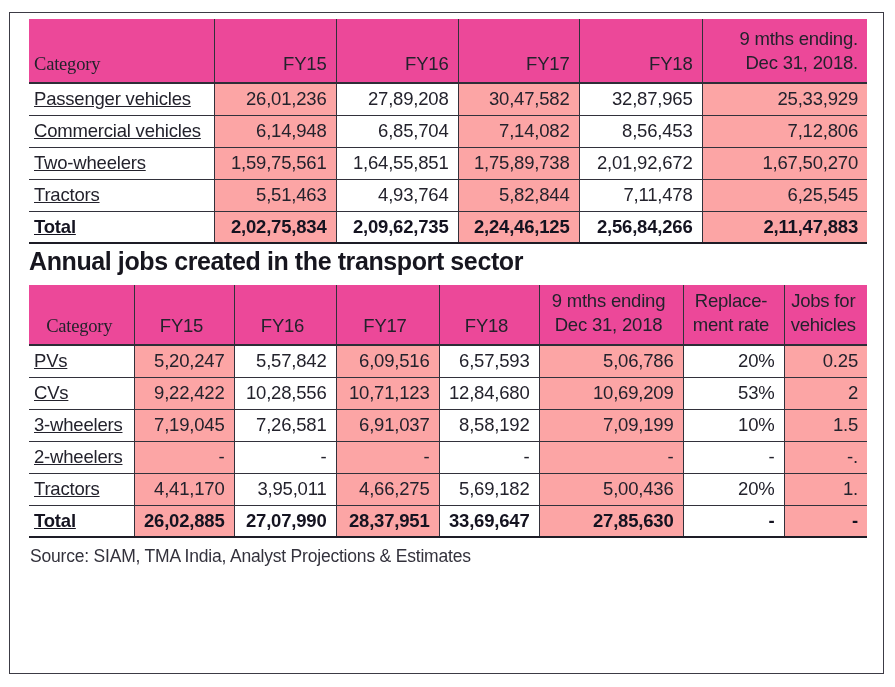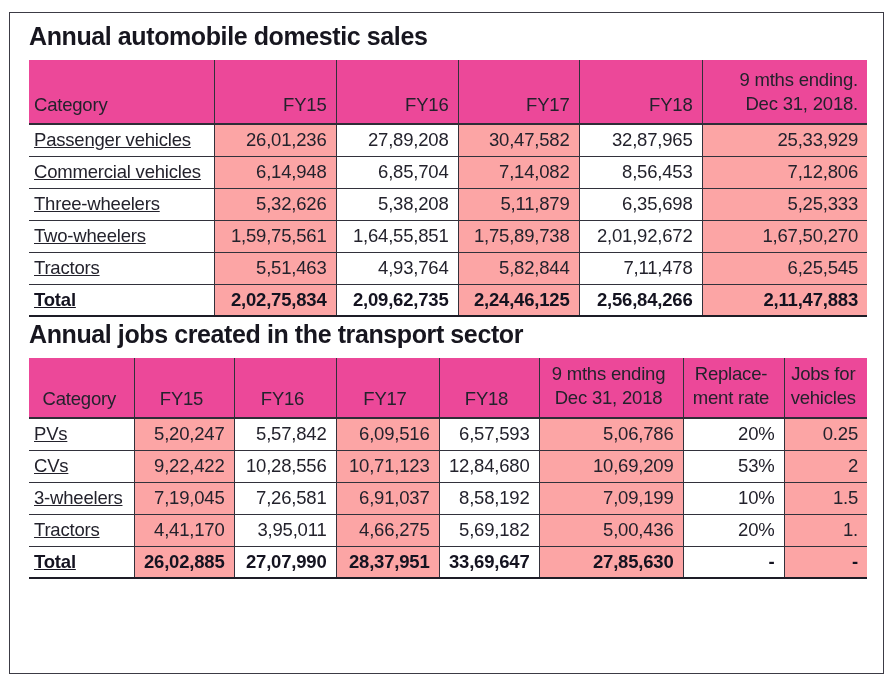--- a/index.html
+++ b/index.html
@@ -49,21 +49,21 @@
   th {
     background: #ec4899;
     font-weight: 400;
     vertical-align: bottom;
     text-align: right;
     padding: 4px 9px 7px 4px;
     border-bottom: 2.2px solid #2e2d37;
   }
   #sales-table th { height: 64px; }
   #jobs-table  th { height: 60px; text-align: center; }
-  th.cat { text-align: left; padding-left: 5px; }
+  th.cat { text-align: left; padding-left: 5px; font-family: Liberation Serif, serif; }
   th .hl { display: block; line-height: 1.3; }
   td {
     height: 32px;
     padding: 0 9px 0 5px;
     border-bottom: 1.5px solid #32313b;
     text-align: right;
   }
   td.cat { text-align: left; text-decoration: underline; }
   th:not(:first-child), td:not(:first-child) {
     border-left: 1.5px solid #32313b;
@@ -80,21 +80,20 @@
     padding: 8px 0 0 1px;
     letter-spacing: -0.2px;
   }
 </style>
 </head>
 <body>
 
 <div class="page">
   <div class="frame">
 
-    <div class="title">Annual automobile domestic sales</div>
 
     <table id="sales-table">
       <colgroup>
         <col style="width:185px">
           <col style="width:122px">
           <col style="width:122px">
         <col style="width:121px">
           <col style="width:123px">
           <col style="width:165px">
       </colgroup>
@@ -118,28 +117,20 @@
         <td>32,87,965</td>
         <td class="shade">25,33,929</td>
       </tr>
       <tr>
         <td class="cat">Commercial vehicles</td>
         <td class="shade">6,14,948</td>
         <td>6,85,704</td>
         <td class="shade">7,14,082</td>
         <td>8,56,453</td>
         <td class="shade">7,12,806</td>
-      </tr>
-      <tr>
-        <td class="cat">Three-wheelers</td>
-        <td class="shade">5,32,626</td>
-        <td>5,38,208</td>
-        <td class="shade">5,11,879</td>
-        <td>6,35,698</td>
-        <td class="shade">5,25,333</td>
       </tr>
       <tr>
         <td class="cat">Two-wheelers</td>
         <td class="shade">1,59,75,561</td>
         <td>1,64,55,851</td>
         <td class="shade">1,75,89,738</td>
         <td>2,01,92,672</td>
         <td class="shade">1,67,50,270</td>
       </tr>
       <tr>
@@ -218,20 +209,30 @@
         <td class="cat">3-wheelers</td>
         <td class="shade">7,19,045</td>
         <td>7,26,581</td>
         <td class="shade">6,91,037</td>
         <td>8,58,192</td>
         <td class="shade">7,09,199</td>
         <td>10%</td>
         <td class="shade">1.5</td>
       </tr>
       <tr>
+        <td class="cat">2-wheelers</td>
+        <td class="shade">-</td>
+        <td>-</td>
+        <td class="shade">-</td>
+        <td>-</td>
+        <td class="shade">-</td>
+        <td>-</td>
+        <td class="shade">-.</td>
+      </tr>
+      <tr>
         <td class="cat">Tractors</td>
         <td class="shade">4,41,170</td>
         <td>3,95,011</td>
         <td class="shade">4,66,275</td>
         <td>5,69,182</td>
         <td class="shade">5,00,436</td>
         <td>20%</td>
         <td class="shade">1.</td>
       </tr>
       <tr class="total">
@@ -240,15 +241,16 @@
         <td>27,07,990</td>
         <td class="shade">28,37,951</td>
         <td>33,69,647</td>
         <td class="shade">27,85,630</td>
         <td>-</td>
         <td class="shade">-</td>
       </tr>
     </tbody>
       </table>
 
+    <div class="source">Source: SIAM, TMA India, Analyst Projections &amp; Estimates</div>
 
   </div>
 </div>
 
 </body></html>

